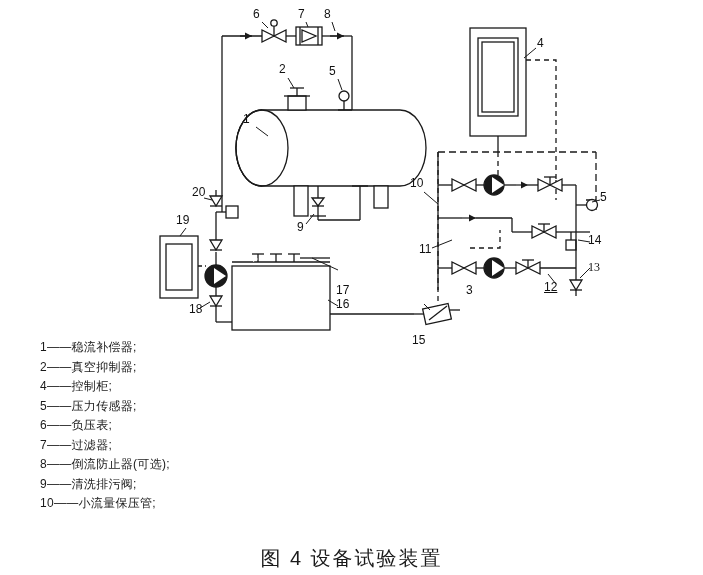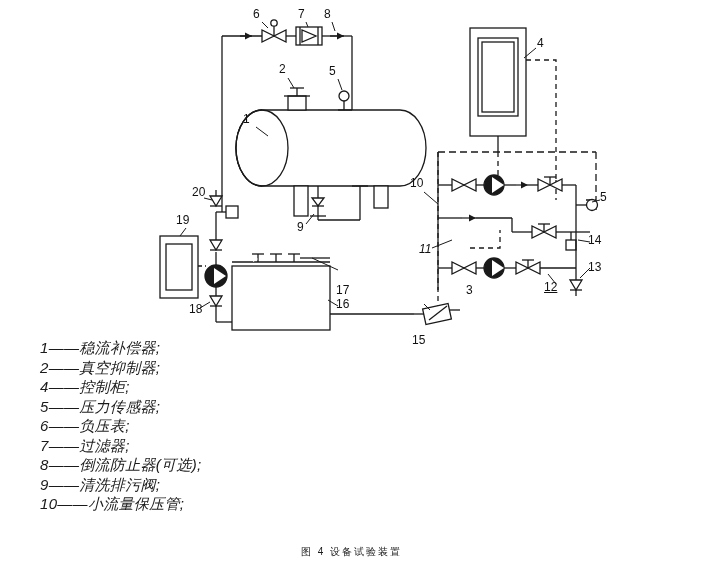--- a/index.html
+++ b/index.html
@@ -24,42 +24,41 @@
     top: 0;
     width: 703px;
     height: 340px;
   }
   .legend {
     position: absolute;
     left: 0;
     top: 338px;
     width: 703px;
     height: 200px;
-    font-size: 15px;
+    font-size: 12px;
     line-height: 19.5px;
-    font-style: italic;
   }
   .legend-col {
     position: absolute;
     top: 0;
     white-space: nowrap;
   }
   .legend-col.left { left: 40px; }
   .legend-col.right { left: 423px; }
   .legend-item {
     height: 19.5px;
     letter-spacing: 0.3px;
   }
   .caption {
     position: absolute;
     left: 0;
     top: 545px;
     width: 703px;
     text-align: center;
-    font-size: 10px;
+    font-size: 20px;
     letter-spacing: 2px;
   }
   .num-label {
     position: absolute;
     font-size: 12px;
     color: #111;
   }
 </style>
 </head>
 <body>
@@ -333,23 +332,23 @@
   <div class="num-label" style="left:279px;  top:62px;">2</div>
   <div class="num-label" style="left:466px;  top:283px;">3</div>
   <div class="num-label" style="left:537px;  top:36px;">4</div>
   <div class="num-label" style="left:329px;  top:64px;">5</div>
   <div class="num-label" style="left:600px;  top:190px;">5</div>
   <div class="num-label" style="left:253px;  top:7px;">6</div>
   <div class="num-label" style="left:298px;  top:7px;">7</div>
   <div class="num-label" style="left:324px;  top:7px;">8</div>
   <div class="num-label" style="left:297px;  top:220px;">9</div>
   <div class="num-label" style="left:410px;  top:176px;">10</div>
-  <div class="num-label" style="left:419px;  top:242px;font-style:italic;">11</div>
+  <div class="num-label" style="left:419px;  top:242px;">11</div>
   <div class="num-label" style="left:544px;  top:280px;text-decoration:underline;">12</div>
-  <div class="num-label" style="left:588px;  top:260px;">13</div>
+  <div class="num-label" style="left:588px;  top:260px;font-family:Liberation Serif, serif;">13</div>
   <div class="num-label" style="left:588px;  top:233px;">14</div>
   <div class="num-label" style="left:412px;  top:291px;margin-top:42px;">15</div>
   <div class="num-label" style="left:336px;  top:297px;">16</div>
   <div class="num-label" style="left:336px;  top:260px;margin-top:23px;">17</div>
   <div class="num-label" style="left:189px;  top:302px;">18</div>
   <div class="num-label" style="left:176px;  top:213px;">19</div>
   <div class="num-label" style="left:192px;  top:185px;">20</div>
 
   <div class="legend">
     <div class="legend-col left">

